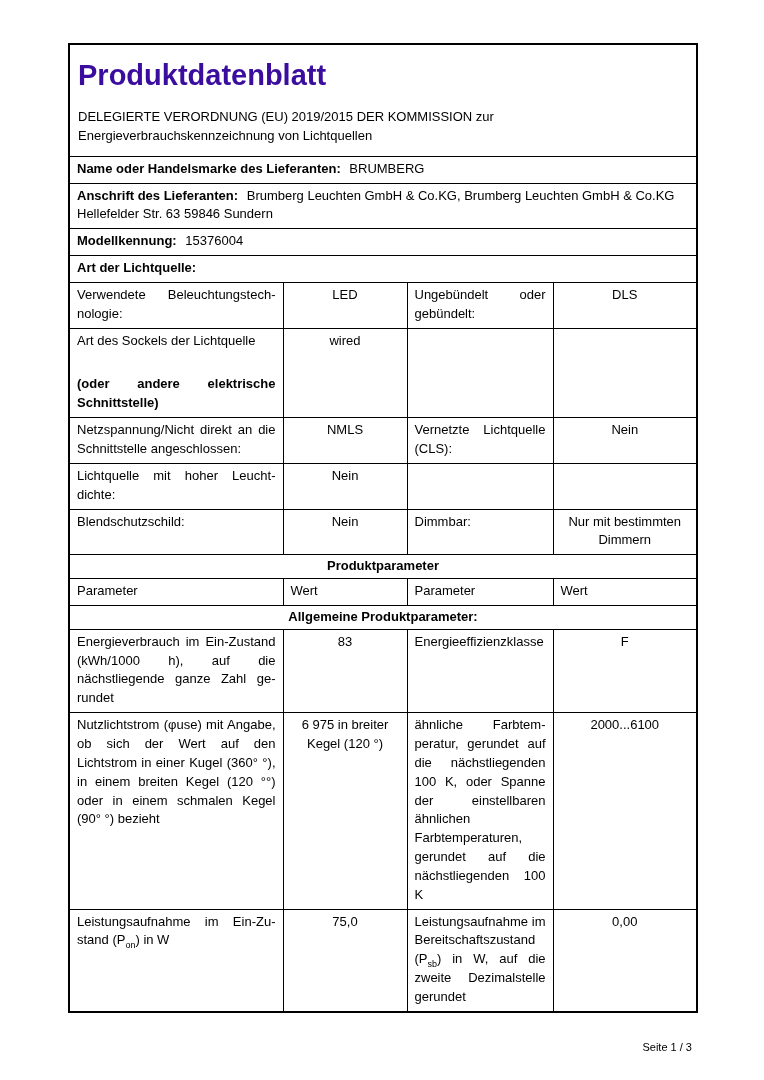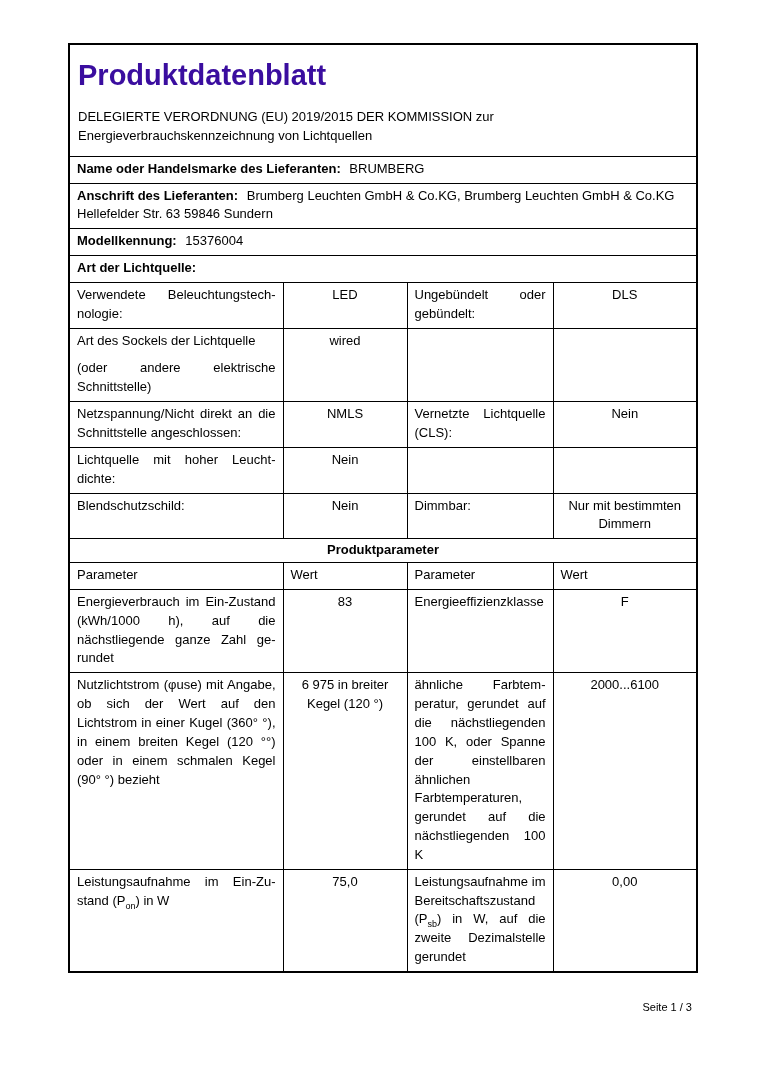--- a/index.html
+++ b/index.html
@@ -40,21 +40,21 @@
     margin: 0 0 12px 0;
   }
   .subtitle-line { font-size: 13px; line-height: 1.45; }
 
   .label-b { font-weight: bold; }
   .label-val { margin-left: 5px; }
   .section-heading { font-weight: bold; text-align: center; }
   .center-bold { text-align: center; font-weight: bold; padding-top: 2px !important; padding-bottom: 2px !important; }
   .param-cell { text-align: justify; }
   .value-cell { text-align: center; }
-  .para + .para { margin-top: 9px; }
+  .para + .para { margin-top: 25px; font-weight: bold; }
   sub { font-size: 9px; line-height: 0; }
 
   .footer {
     width: 628px;
     margin: 28px 0 0 68px;
     text-align: right;
     font-size: 11px;
     padding-right: 4px;
   }
 </style>
@@ -148,20 +148,23 @@
     <td colspan="4" class="center-bold">Produktparameter</td>
   </tr>
 
   <tr>
     <td>Parameter</td>
     <td>Wert</td>
     <td>Parameter</td>
     <td>Wert</td>
   </tr>
 
+  <tr>
+    <td colspan="4" class="center-bold">Allgemeine Produktparameter:</td>
+  </tr>
 
   <tr>
     <td class="param-cell">Energieverbrauch im Ein-Zu­stand (kWh/1000 h), auf die nächstliegende ganze Zahl ge­rundet</td>
     <td class="value-cell">83</td>
     <td class="param-cell">Energieeffizienzklas­se</td>
     <td class="value-cell">F</td>
   </tr>
 
   <tr>
     <td class="param-cell">Nutzlichtstrom (φuse) mit An­gabe, ob sich der Wert auf den Lichtstrom in einer Kugel (360° °), in einem breiten Kegel (120 °°) oder in einem schmalen Kegel (90° °) bezieht</td>

